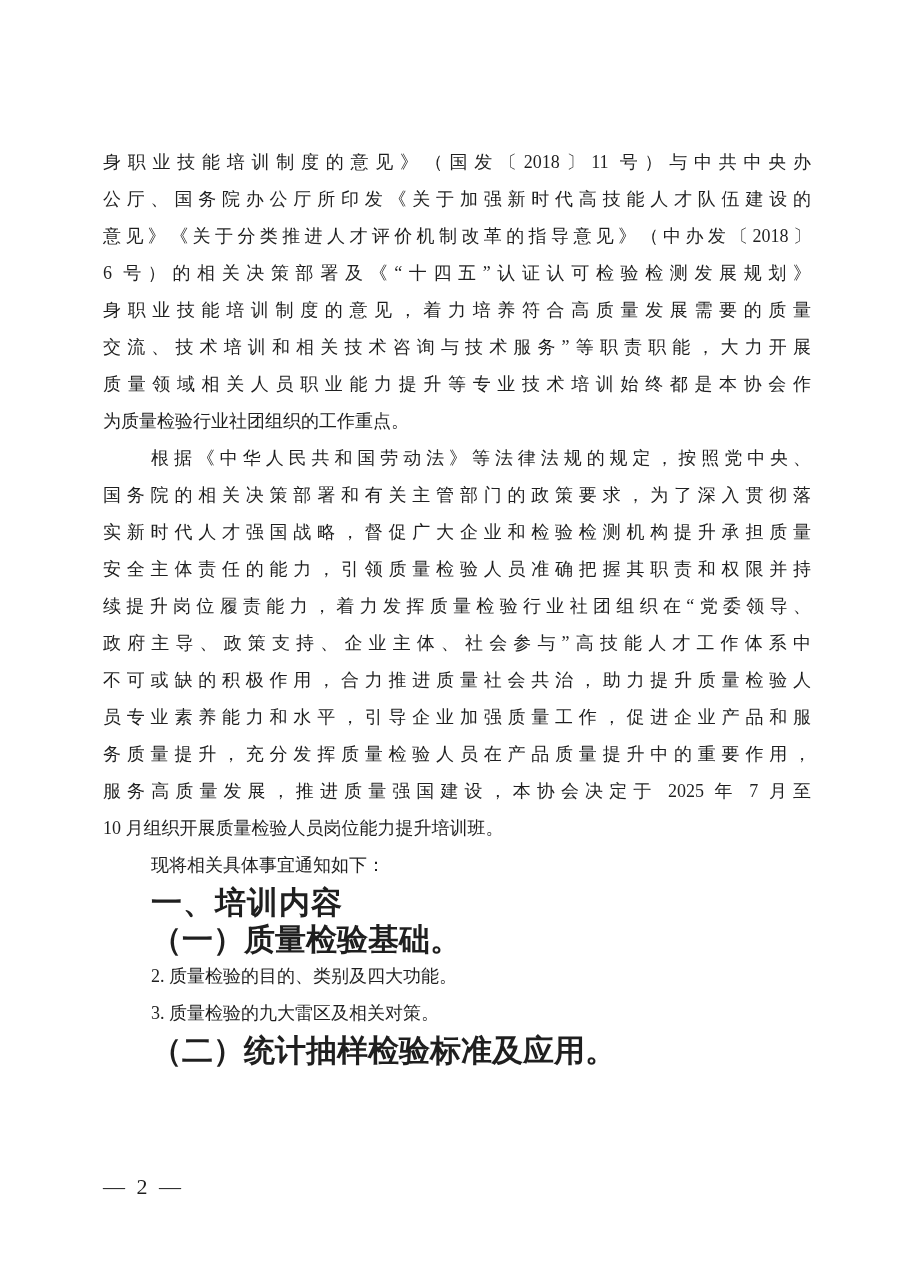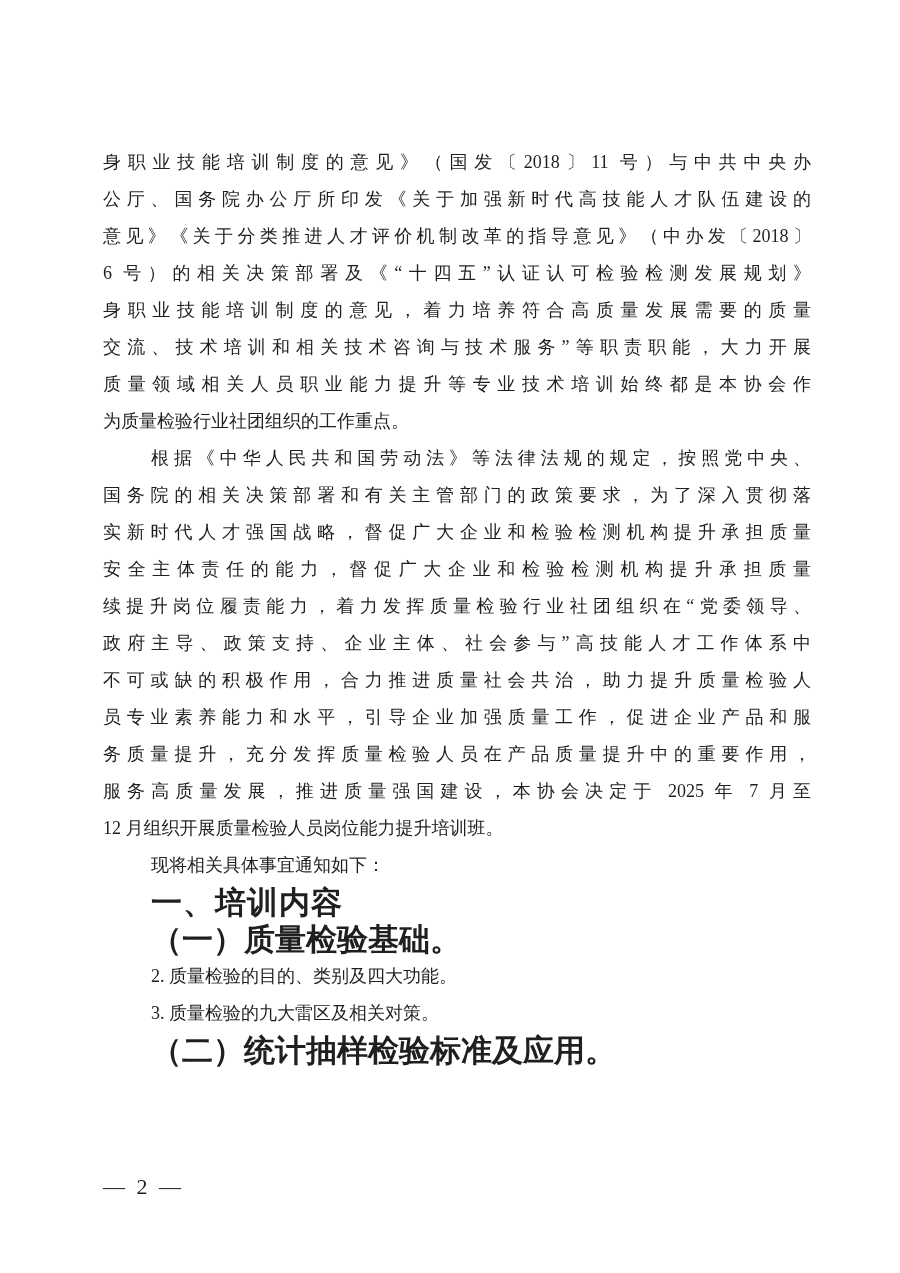--- a/index.html
+++ b/index.html
@@ -66,28 +66,28 @@
       <div class="line j">公厅、国务院办公厅所印发《关于加强新时代高技能人才队伍建设的</div>
       <div class="line j">意见》《关于分类推进人才评价机制改革的指导意见》（中办发〔2018〕</div>
       <div class="line j">6 号）的相关决策部署及《“十四五”认证认可检验检测发展规划》</div>
       <div class="line j">身职业技能培训制度的意见，着力培养符合高质量发展需要的质量</div>
       <div class="line j">交流、技术培训和相关技术咨询与技术服务”等职责职能，大力开展</div>
       <div class="line j">质量领域相关人员职业能力提升等专业技术培训始终都是本协会作</div>
       <div class="line">为质量检验行业社团组织的工作重点。</div>
       <div class="line j ind">根据《中华人民共和国劳动法》等法律法规的规定，按照党中央、</div>
       <div class="line j">国务院的相关决策部署和有关主管部门的政策要求，为了深入贯彻落</div>
       <div class="line j">实新时代人才强国战略，督促广大企业和检验检测机构提升承担质量</div>
-      <div class="line j">安全主体责任的能力，督促广大企业和检验检测机构提升承担质量</div>
+      <div class="line j">安全主体责任的能力，引领质量检验人员准确把握其职责和权限并持</div>
       <div class="line j">续提升岗位履责能力，着力发挥质量检验行业社团组织在“党委领导、</div>
       <div class="line j">政府主导、政策支持、企业主体、社会参与”高技能人才工作体系中</div>
       <div class="line j">不可或缺的积极作用，合力推进质量社会共治，助力提升质量检验人</div>
       <div class="line j">员专业素养能力和水平，引导企业加强质量工作，促进企业产品和服</div>
       <div class="line j">务质量提升，充分发挥质量检验人员在产品质量提升中的重要作用，</div>
       <div class="line j">服务高质量发展，推进质量强国建设，本协会决定于 2025 年 7 月至</div>
-      <div class="line">12 月组织开展质量检验人员岗位能力提升培训班。</div>
+      <div class="line">10 月组织开展质量检验人员岗位能力提升培训班。</div>
       <div class="line ind">现将相关具体事宜通知如下：</div>
       <div class="line ind b sans">一、培训内容</div>
       <div class="line ind b">（一）质量检验基础。</div>
       <div class="line ind">2. 质量检验的目的、类别及四大功能。</div>
       <div class="line ind">3. 质量检验的九大雷区及相关对策。</div>
       <div class="line ind b">（二）统计抽样检验标准及应用。</div>
     </div>
   <div class="footer">— 2 —</div>
 </div>
 

